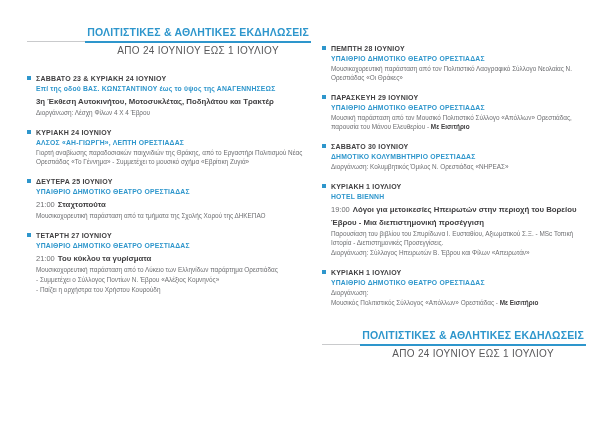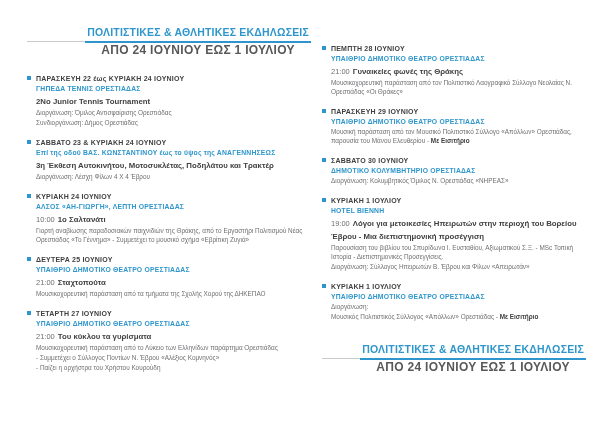--- a/index.html
+++ b/index.html
@@ -23,21 +23,21 @@
   
   .banner{position:relative;text-align:right;margin-bottom:16px;}
   .banner .hairline{position:absolute;left:0;right:0;top:15px;border-top:1px solid var(--rule);z-index:1;}
   .banner-inner{display:inline-block;text-align:center;position:relative;z-index:2;}
   .banner-title{
     display:block;font-size:10.5px;font-weight:bold;letter-spacing:.2px;
     color:var(--accent);background:#fff;
     border-bottom:2px solid var(--accent);padding:0 2px 2px 2px;line-height:13px;
   }
   .banner-subtitle{
-    display:block;font-size:12px;font-weight:bold;color:#58585a;
+    display:block;font-size:10px;font-weight:normal;color:#58585a;
     letter-spacing:.3px;margin-top:3px;line-height:9px;text-align:center;
   }
 
   
   .entry{position:relative;padding-left:9px;margin-bottom:11px;}
   .bullet{
     position:absolute;left:0;top:2px;width:4px;height:4px;
     background:var(--accent);display:inline-block;
   }
   .date-line{font-size:7px;font-weight:bold;color:var(--dark);line-height:9px;letter-spacing:.2px;}
@@ -58,42 +58,33 @@
   <div class="col col-left">
 
     <div class="banner">
       <div class="hairline"></div>
       <div class="banner-inner">
         <span class="banner-title">ΠΟΛΙΤΙΣΤΙΚΕΣ &amp; ΑΘΛΗΤΙΚΕΣ ΕΚΔΗΛΩΣΕΙΣ</span>
         <span class="banner-subtitle">ΑΠΟ 24 ΙΟΥΝΙΟΥ ΕΩΣ 1 ΙΟΥΛΙΟΥ</span>
       </div>
     </div>
 
-    <section class="entry">
-      <span class="bullet"></span>
-      <div class="date-line">ΠΑΡΑΣΚΕΥΗ 22 έως ΚΥΡΙΑΚΗ 24 ΙΟΥΝΙΟΥ</div>
-      <div class="venue">ΓΗΠΕΔΑ ΤΕΝΝΙΣ ΟΡΕΣΤΙΑΔΑΣ</div>
-      <div class="title-line"><span class="etitle">2Νο Junior Tennis Tournament</span></div>
-      <p class="desc">Διοργάνωση: Όμιλος Αντισφαίρισης Ορεστιάδας</p>
-      <p class="desc">Συνδιοργάνωση: Δήμος Ορεστιάδας</p>
-    </section>
 
     <section class="entry">
       <span class="bullet"></span>
       <div class="date-line">ΣΑΒΒΑΤΟ 23 &amp; ΚΥΡΙΑΚΗ 24 ΙΟΥΝΙΟΥ</div>
       <div class="venue">Επί της οδού ΒΑΣ. ΚΩΝΣΤΑΝΤΙΝΟΥ έως το ύψος της ΑΝΑΓΕΝΝΗΣΕΩΣ</div>
       <div class="title-line"><span class="etitle">3η Έκθεση Αυτοκινήτου, Μοτοσυκλέτας, Ποδηλάτου και Τρακτέρ</span></div>
       <p class="desc">Διοργάνωση: Λέσχη Φίλων 4 Χ 4 Έβρου</p>
     </section>
 
     <section class="entry">
       <span class="bullet"></span>
       <div class="date-line">ΚΥΡΙΑΚΗ 24 ΙΟΥΝΙΟΥ</div>
       <div class="venue">ΑΛΣΟΣ «ΑΗ-ΓΙΩΡΓΗ», ΛΕΠΤΗ ΟΡΕΣΤΙΑΔΑΣ</div>
-      <div class="title-line"><span class="time">10:00</span><span class="etitle">1ο Σαλτανάτι</span></div>
       <p class="desc">Γιορτή αναβίωσης παραδοσιακών παιχνιδιών της Θράκης, από το Εργαστήρι Πολιτισμού Νέας Ορεστιάδας «Το Γέννημα» - Συμμετέχει το μουσικό σχήμα «Εβρίτικη Ζυγιά»</p>
     </section>
 
 
     <section class="entry">
       <span class="bullet"></span>
       <div class="date-line">ΔΕΥΤΕΡΑ 25 ΙΟΥΝΙΟΥ</div>
       <div class="venue">ΥΠΑΙΘΡΙΟ ΔΗΜΟΤΙΚΟ ΘΕΑΤΡΟ ΟΡΕΣΤΙΑΔΑΣ</div>
       <div class="title-line"><span class="time">21:00</span><span class="etitle">Σταχτοπούτα</span></div>
       <p class="desc">Μουσικοχορευτική παράσταση από τα τμήματα της Σχολής Χορού της ΔΗΚΕΠΑΟ</p>
@@ -110,21 +101,20 @@
     </section>
 
   </div>
 
   <div class="col col-right">
 
     <section class="entry">
       <span class="bullet"></span>
       <div class="date-line">ΠΕΜΠΤΗ 28 ΙΟΥΝΙΟΥ</div>
       <div class="venue">ΥΠΑΙΘΡΙΟ ΔΗΜΟΤΙΚΟ ΘΕΑΤΡΟ ΟΡΕΣΤΙΑΔΑΣ</div>
-      <div class="title-line"><span class="time">21:00</span><span class="etitle">Γυναικείες φωνές της Θράκης</span></div>
       <p class="desc">Μουσικοχορευτική παράσταση από τον Πολιτιστικό Λαογραφικό Σύλλογο Νεολαίας Ν. Ορεστιάδας «Οι Θράκες»</p>
     </section>
 
     <section class="entry">
       <span class="bullet"></span>
       <div class="date-line">ΠΑΡΑΣΚΕΥΗ 29 ΙΟΥΝΙΟΥ</div>
       <div class="venue">ΥΠΑΙΘΡΙΟ ΔΗΜΟΤΙΚΟ ΘΕΑΤΡΟ ΟΡΕΣΤΙΑΔΑΣ</div>
       <p class="desc"><span>Μουσική παράσταση από τον Μουσικό Πολιτιστικό Σύλλογο «Απόλλων» Ορεστιάδας, παρουσία του Μάνου Ελευθερίου - </span><strong class="note">Με Εισιτήριο</strong></p>
     </section>
 

